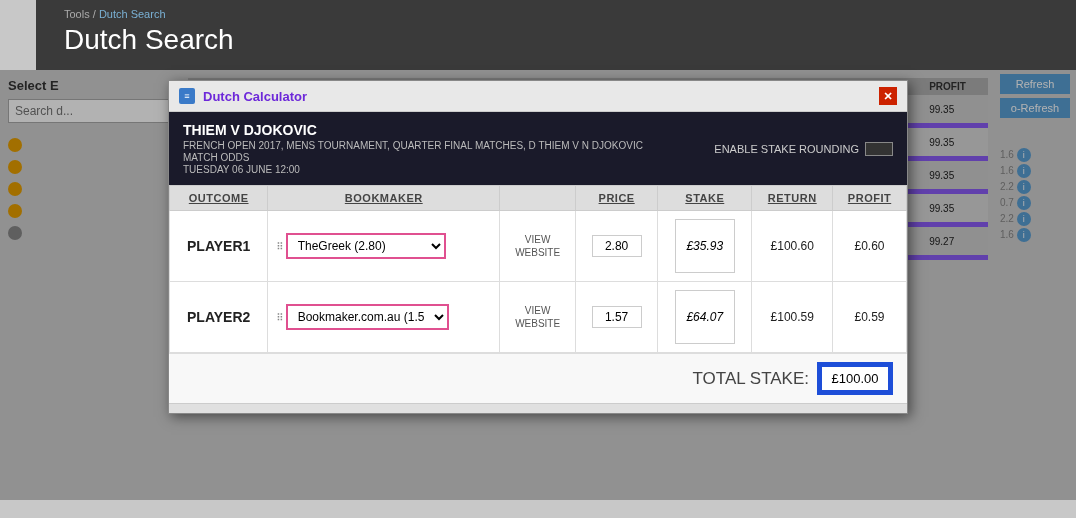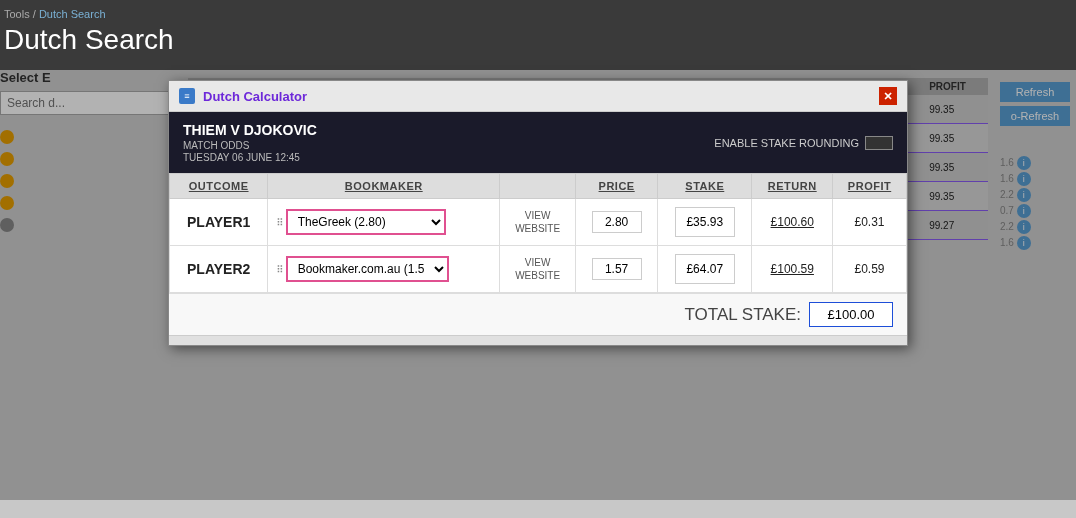--- a/index.html
+++ b/index.html
@@ -1,39 +1,40 @@
 <!DOCTYPE html>
 <html><head>
   <meta charset="utf-8">
   <style>
     * { box-sizing: border-box; margin: 0; padding: 0; }
     body { font-family: Arial, sans-serif; background: #c8c8c8; width: 1076px; height: 518px; overflow: hidden; position: relative; }
 
     
     .page-header {
       background: #3a3a3a;
-      padding: 8px 20px 14px 4px;
+      padding: 8px 20px 14px 28px;
       color: #fff;
+      margin-left: 36px;
     }
     .breadcrumb { font-size: 11px; color: #aaa; margin-bottom: 4px; }
     .breadcrumb a { color: #7ab0d4; text-decoration: none; }
     .page-title { font-size: 28px; font-weight: 300; color: #fff; }
 
     
     .main-area {
       background: #d0d0d0;
       display: flex;
       height: calc(518px - 88px);
       position: relative;
     }
 
     
     .left-panel {
       width: 180px;
-      padding: 0;
+      padding: 8px;
       background: #d0d0d0;
       flex-shrink: 0;
     }
     .select-event-label {
       font-size: 13px;
       color: #333;
       font-weight: bold;
       margin-bottom: 6px;
     }
     .search-input {
@@ -50,21 +51,21 @@
       flex: 1;
       padding: 8px;
       overflow: hidden;
       position: relative;
     }
 
     
     .refresh-area {
       position: absolute;
       right: 0;
-      top: 8px;
+      top: 0;
       width: 80px;
       padding: 4px 4px;
     }
     .refresh-btn {
       display: block;
       background: #5a9fd4;
       color: #fff;
       border: none;
       font-size: 11px;
       padding: 4px 6px;
@@ -82,21 +83,21 @@
     }
     .bg-table th {
       background: #b0b0b0;
       padding: 3px 4px;
       text-align: left;
       font-size: 10px;
       color: #333;
     }
     .bg-table td {
       padding: 3px 4px;
-      border-bottom: 1px solid #8b5cf6;
+      border-bottom: 5px solid #8b5cf6;
       background: #d8d8d8;
       font-size: 10px;
       color: #222;
       white-space: nowrap;
       margin-left: 36px;
     }
     .bg-table tr:nth-child(odd) td { background: #cfcfcf; }
 
     .team-name { font-weight: bold; font-size: 10px; color: #1a4a8a; }
     .match-type { font-size: 9px; color: #666; }
@@ -267,44 +268,45 @@
     }
     .price-input {
       width: 50px;
       padding: 3px 4px;
       font-size: 12px;
       border: 1px solid #ccc;
       text-align: center;
     }
     .stake-input {
       width: 60px;
-      padding: 7px 4px;
+      padding: 19px 4px;
       font-size: 12px;
       border: 1px solid #ccc;
       text-align: center;
-    }
-    .return-val { font-size: 12px; color: #222; text-decoration: underline; }
+      font-style: italic;
+    }
+    .return-val { font-size: 12px; color: #222; }
     .profit-val2 { font-size: 12px; color: #222; }
 
     
     .total-stake-row {
       padding: 8px 14px;
       display: flex;
       justify-content: flex-end;
       align-items: center;
       gap: 8px;
       background: #f8f8f8;
       border-top: 1px solid #ddd;
     }
     .total-label { font-size: 17px; color: #444; font-weight: normal; }
     .total-input {
-      width: 84px;
+      width: 76px;
       padding: 4px 6px;
       font-size: 13px;
-      border: 1px solid #1d4ed8;
+      border: 5px solid #1d4ed8;
       text-align: center;
       background: #fff;
     }
 
     
     .modal-scrollbar {
       height: 10px;
       background: #e0e0e0;
       border-top: 1px solid #ccc;
     }
@@ -451,22 +453,23 @@
             <span>≡</span>
           </div>
           <span class="modal-title-text">Dutch Calculator</span>
         </div>
         <button class="modal-close-btn">✕</button>
       </div>
 
       <div class="modal-match-info">
         <div class="match-info-left">
           <div class="match-main-title">THIEM V DJOKOVIC</div>
+          <div class="match-sub">FRENCH OPEN 2017, MENS TOURNAMENT, QUARTER FINAL MATCHES, D THIEM V N DJOKOVIC</div>
           <div class="match-sub">MATCH ODDS</div>
-          <div class="match-date">TUESDAY 06 JUNE 12:45</div>
+          <div class="match-date">TUESDAY 06 JUNE 12:00</div>
         </div>
         <div class="stake-rounding">
           <span>ENABLE STAKE ROUNDING</span>
           <span class="toggle-box"></span>
         </div>
       </div>
 
       <div class="modal-table-area">
         <table class="calc-table">
           <thead>
@@ -493,21 +496,21 @@
               <td>
                 <button class="view-website-btn">VIEW<br>WEBSITE</button>
               </td>
               <td>
                 <input class="price-input" type="text" value="2.80" style="">
               </td>
               <td>
                 <input class="stake-input" type="text" value="£35.93" style="">
               </td>
               <td class="return-val">£100.60</td>
-              <td class="profit-val2">£0.31</td>
+              <td class="profit-val2">£0.60</td>
             </tr>
 
             <tr>
               <td class="outcome-cell">PLAYER2</td>
               <td>
                 <div style="display:flex;align-items:center;gap:2px;">
                   <span style="color:#888;font-size:10px;">⠿</span>
                   <select class="bookmaker-select"><option>Bookmaker.com.au (1.5</option></select>
                 </div>
               </td>

